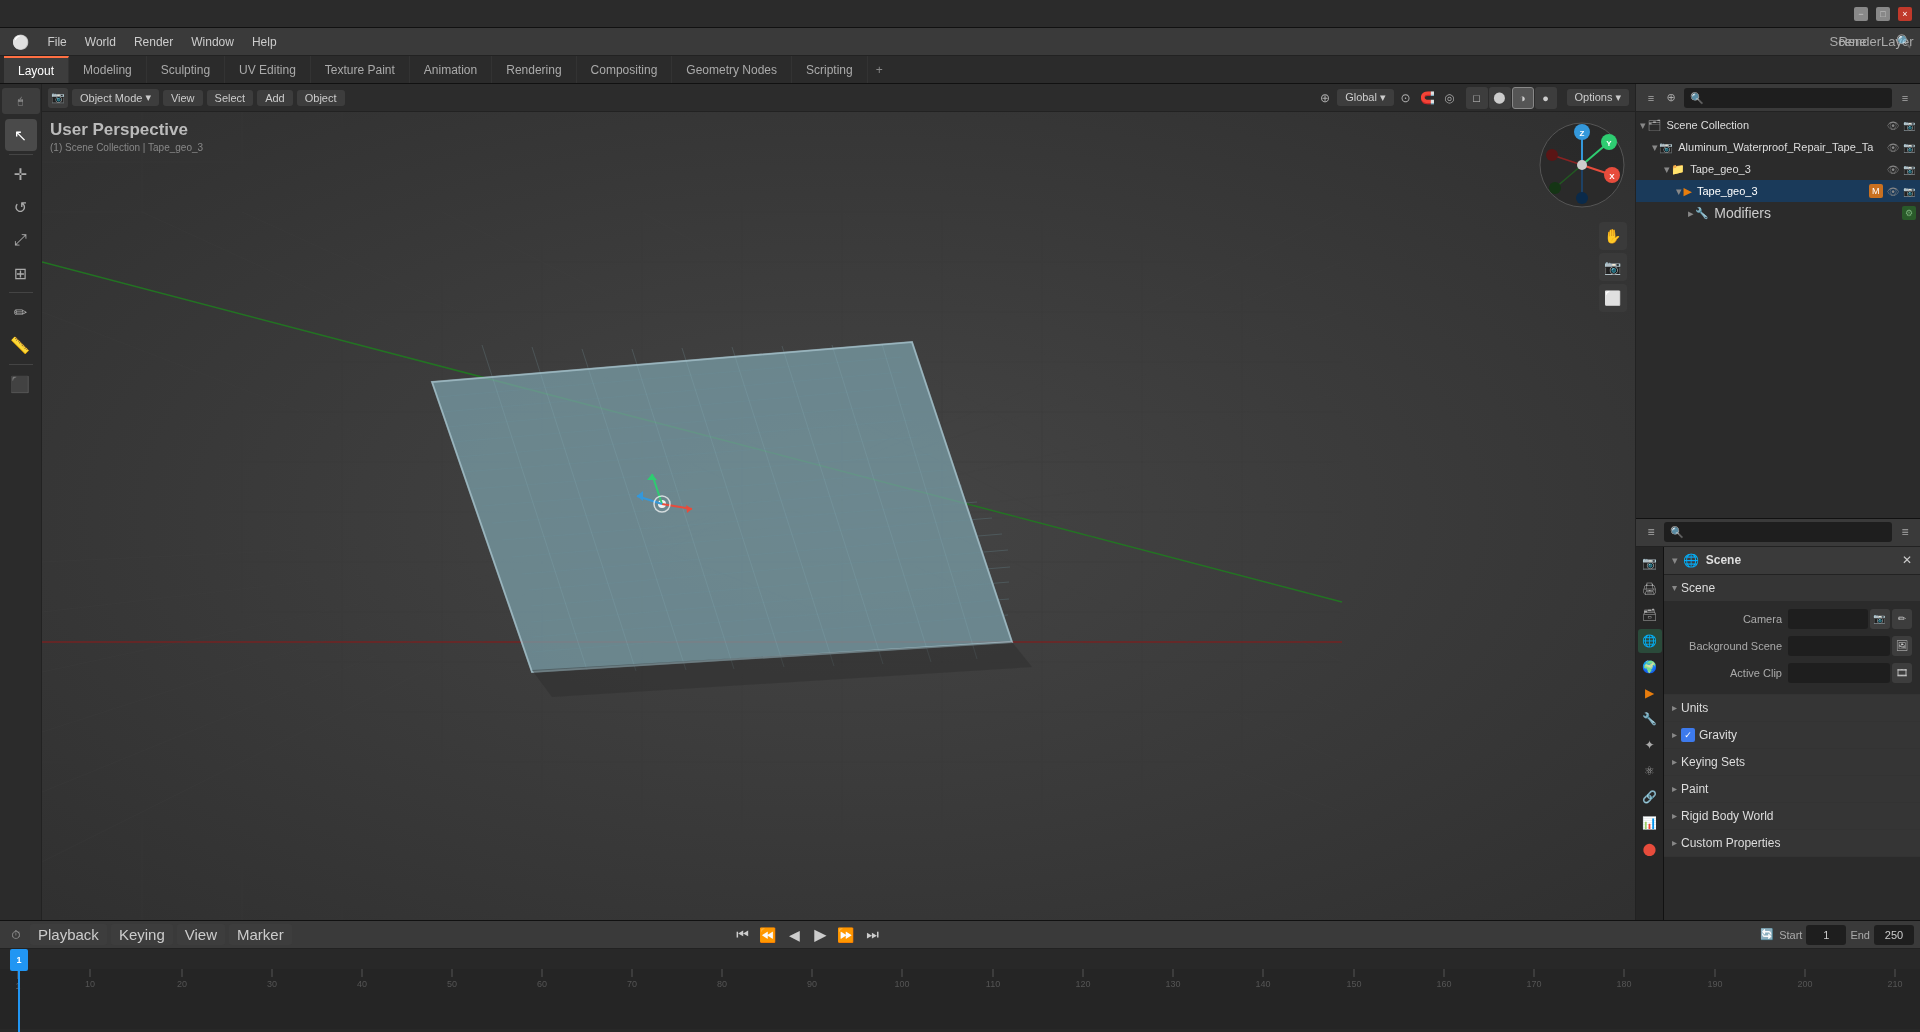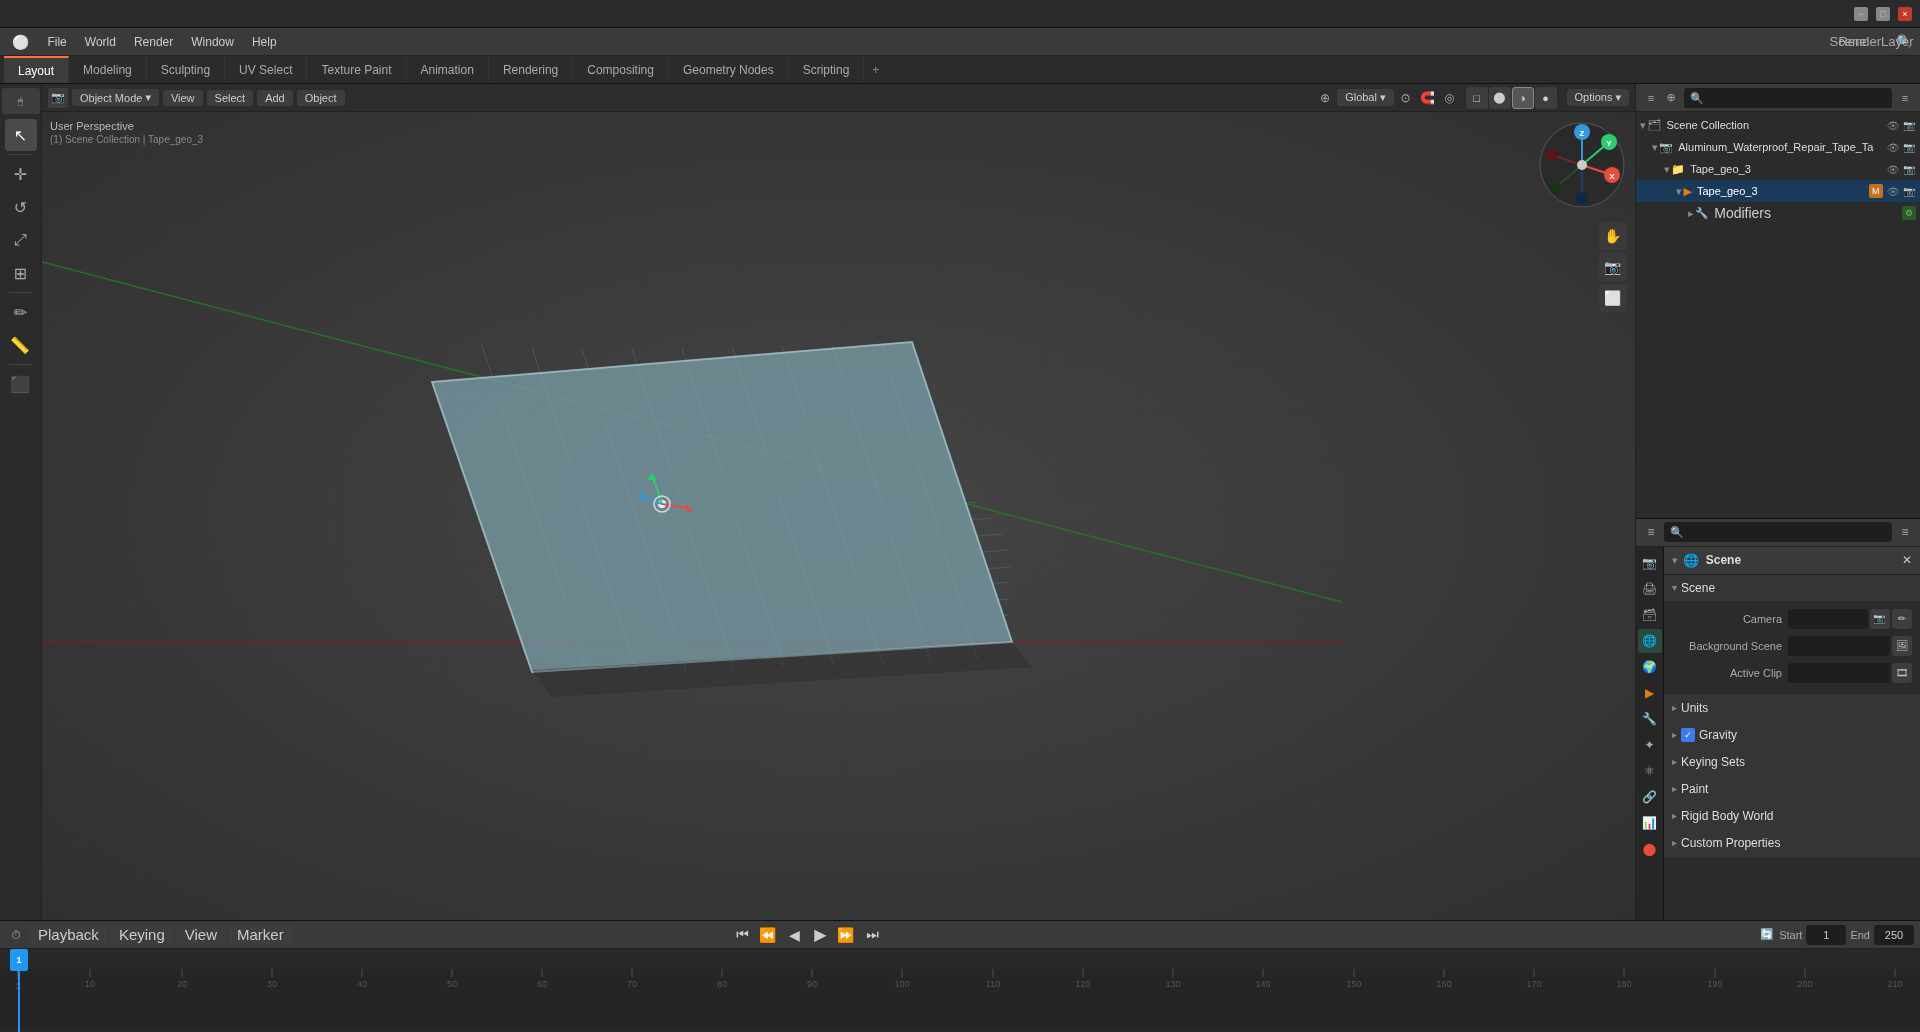--- a/index.html
+++ b/index.html
@@ -427,21 +427,21 @@
     <div class="header-icon-btn">Scene</div>
     <div class="header-icon-btn">RenderLayer</div>
     <div class="header-icon-btn">🔍</div>
   </div>
 </div>
 
 <div id="workspace-tabs">
   <div class="workspace-tab active">Layout</div>
   <div class="workspace-tab">Modeling</div>
   <div class="workspace-tab">Sculpting</div>
-  <div class="workspace-tab">UV Select</div>
+  <div class="workspace-tab">UV Editing</div>
   <div class="workspace-tab">Texture Paint</div>
   <div class="workspace-tab">Animation</div>
   <div class="workspace-tab">Rendering</div>
   <div class="workspace-tab">Compositing</div>
   <div class="workspace-tab">Geometry Nodes</div>
   <div class="workspace-tab">Scripting</div>
   <div id="tab-plus">+</div>
 </div>
 
 <div id="main-layout" style="display:flex; height:836px;">
@@ -622,21 +622,21 @@
           <polygon points="-10,-30 -15,-24 -5,-24" fill="#2ecc71"></polygon>
 
           <line x1="0" y1="0" x2="-25" y2="-8" stroke="#3498db" stroke-width="2"></line>
           <polygon points="-25,-8 -19,-13 -19,-3" fill="#3498db"></polygon>
 
           <circle cx="0" cy="0" r="8" fill="none" stroke="#fff" stroke-width="1.5" opacity="0.7"></circle>
         </g>
       </svg>
 
       <div id="viewport-info" style="position:absolute; top:8px; left:8px; z-index:5;">
-        <div style="font-size:11px; color:#bbb; font-weight:400;">User Perspective</div>
+        <div style="font-size:17px; color:#bbb; font-weight:700;">User Perspective</div>
         <div style="font-size:10px; color:#888; margin-top:2px;">(1) Scene Collection | Tape_geo_3</div>
       </div>
 
       <div id="nav-gizmo" style="position:absolute; top:8px; right:8px; width:90px; height:90px; z-index:5;">
         <svg width="90" height="90">
 
           <circle cx="45" cy="45" r="42" fill="rgba(30,30,30,0.4)" stroke="#555" stroke-width="1"></circle>
 
           <line x1="45" y1="45" x2="75" y2="55" stroke="#e74c3c" stroke-width="2"></line>
           <circle cx="75" cy="55" r="8" fill="#e74c3c"></circle>

